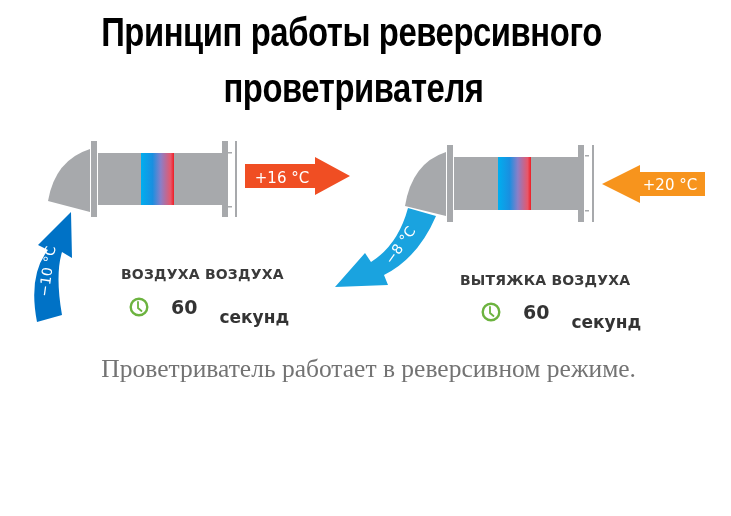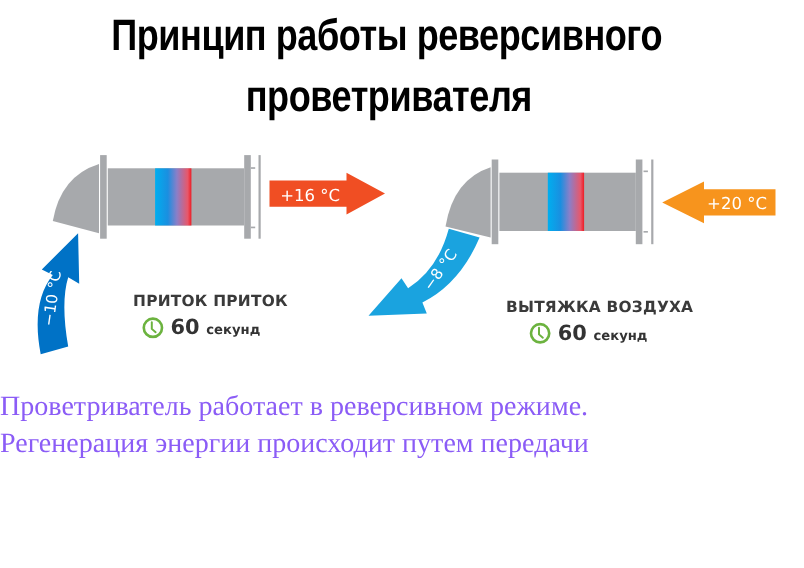--- a/index.html
+++ b/index.html
@@ -2,25 +2,25 @@
 <html><head>
 <meta charset="utf-8">
 <style>
   html, body { margin:0; padding:0; background:#ffffff; }
   body { width:731px; height:516px; position:relative; overflow:hidden; font-family:"Liberation Sans", sans-serif; }
   .title { position:absolute; left:0; width:731px; text-align:center; font-family:"Liberation Sans", sans-serif; font-weight:bold; color:#000; font-size:40px; letter-spacing:-0.5px; transform:scaleX(0.82); transform-origin:center; }
   .title.l1 { top:10px; left:-14px; }
   .title.l2 { top:66px; left:-12px; }
   svg.diagram { position:absolute; left:0; top:0; }
   .mode-label { position:absolute; font-family:"DejaVu Sans", sans-serif; font-weight:bold; color:#3a3a3a; font-size:14px; letter-spacing:0.2px; }
-  .timer { position:absolute; display:flex; align-items:center; gap:6px; }
+  .timer { position:absolute; display:flex; align-items:center; gap:22px; }
   .timer .clock { width:20px; height:20px; }
   .timer .num { font-family:"DejaVu Sans", sans-serif; font-weight:bold; color:#333; font-size:19px; }
-  .timer .unit { font-family:"DejaVu Sans", sans-serif; font-weight:bold; color:#333; font-size:12px; margin-top:3px; }
-  .desc { position:absolute; top:352px; left:0; width:636px; text-align:left; font-family:"Liberation Serif", serif; color:#8b5cf6; font-size:25.5px; line-height:34px; }
+  .timer .unit { font-family:"DejaVu Sans", sans-serif; font-weight:bold; color:#333; font-size:17px; margin-top:20px; }
+  .desc { position:absolute; top:352px; left:0; width:636px; text-align:right; font-family:"Liberation Serif", serif; color:#737373; font-size:25.5px; line-height:34px; }
   .desc div { white-space:nowrap; }
 </style>
 </head>
 <body>
 
 <div class="title l1">Принцип работы реверсивного</div>
 <div class="title l2">проветривателя</div>
 
 <svg class="diagram" width="731" height="516" viewBox="0 0 731 516">
   <defs>
@@ -78,21 +78,21 @@
     <tspan>+20 °C</tspan>
   </text>
   <text x="0" y="0" fill="#fff" font-family="DejaVu Sans, sans-serif" font-size="14" text-anchor="middle" transform="translate(52,272) rotate(-82)">
     <tspan>−10 °C</tspan>
   </text>
   <text x="0" y="0" fill="#fff" font-family="DejaVu Sans, sans-serif" font-size="14" text-anchor="middle" transform="translate(404,248) rotate(-55)">
     <tspan>−8 °C</tspan>
   </text>
 </svg>
 
-<div class="mode-label" style="left:121px; top:266px;">ПРИТОК ПРИТОК</div>
+<div class="mode-label" style="left:121px; top:266px;">ВОЗДУХА ВОЗДУХА</div>
 <div class="timer" style="left:129px; top:287px;">
   <svg class="clock" viewBox="0 0 20 20">
     <circle cx="10" cy="10" r="8.3" fill="none" stroke="#6cb33f" stroke-width="2.4"></circle>
     <path d="M9,5 L9,11 L12.5,14" fill="none" stroke="#6cb33f" stroke-width="1.8" stroke-linecap="round"></path>
   </svg>
   <span class="num">60</span>
   <span class="unit">секунд</span>
 </div>
 
 <div class="mode-label" style="left:460px; top:272px;text-align:right;">ВЫТЯЖКА ВОЗДУХА</div>
@@ -100,14 +100,13 @@
   <svg class="clock" viewBox="0 0 20 20">
     <circle cx="10" cy="10" r="8.3" fill="none" stroke="#6cb33f" stroke-width="2.4"></circle>
     <path d="M9,5 L9,11 L12.5,14" fill="none" stroke="#6cb33f" stroke-width="1.8" stroke-linecap="round"></path>
   </svg>
   <span class="num">60</span>
   <span class="unit">секунд</span>
 </div>
 
 <div class="desc">
   <div>Проветриватель работает в реверсивном режиме.</div>
-  <div>Регенерация энергии происходит путем передачи</div>
 </div>
 
 </body></html>

